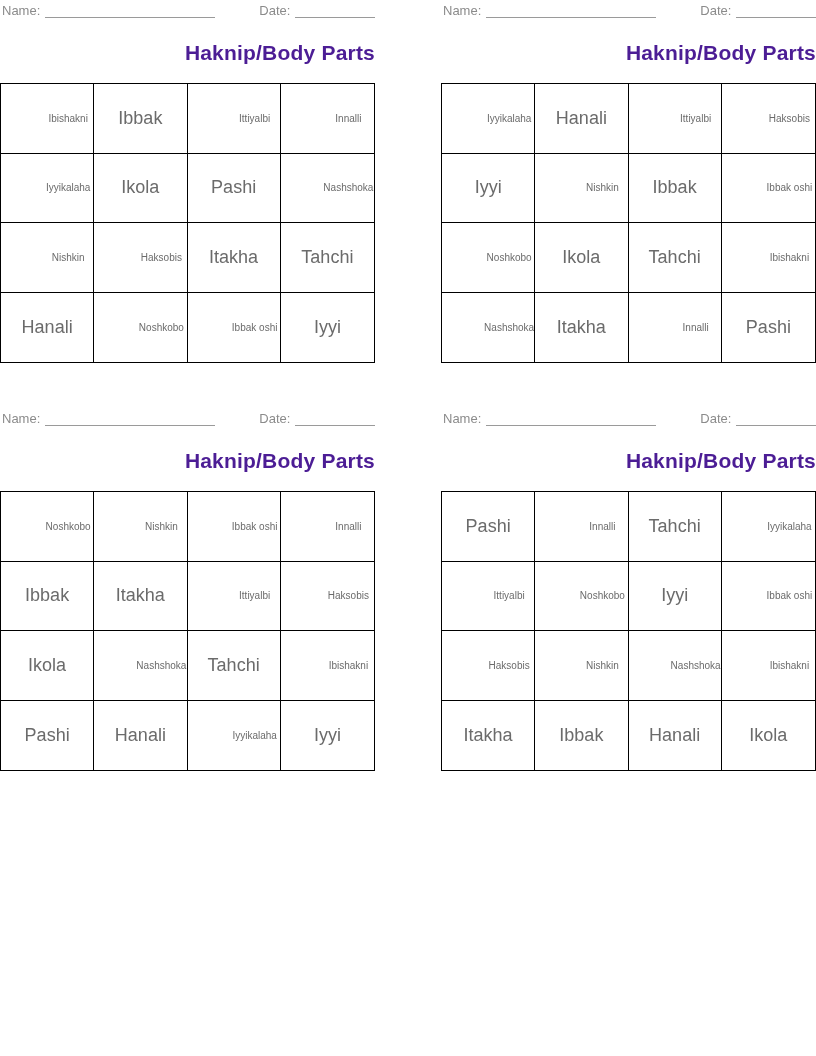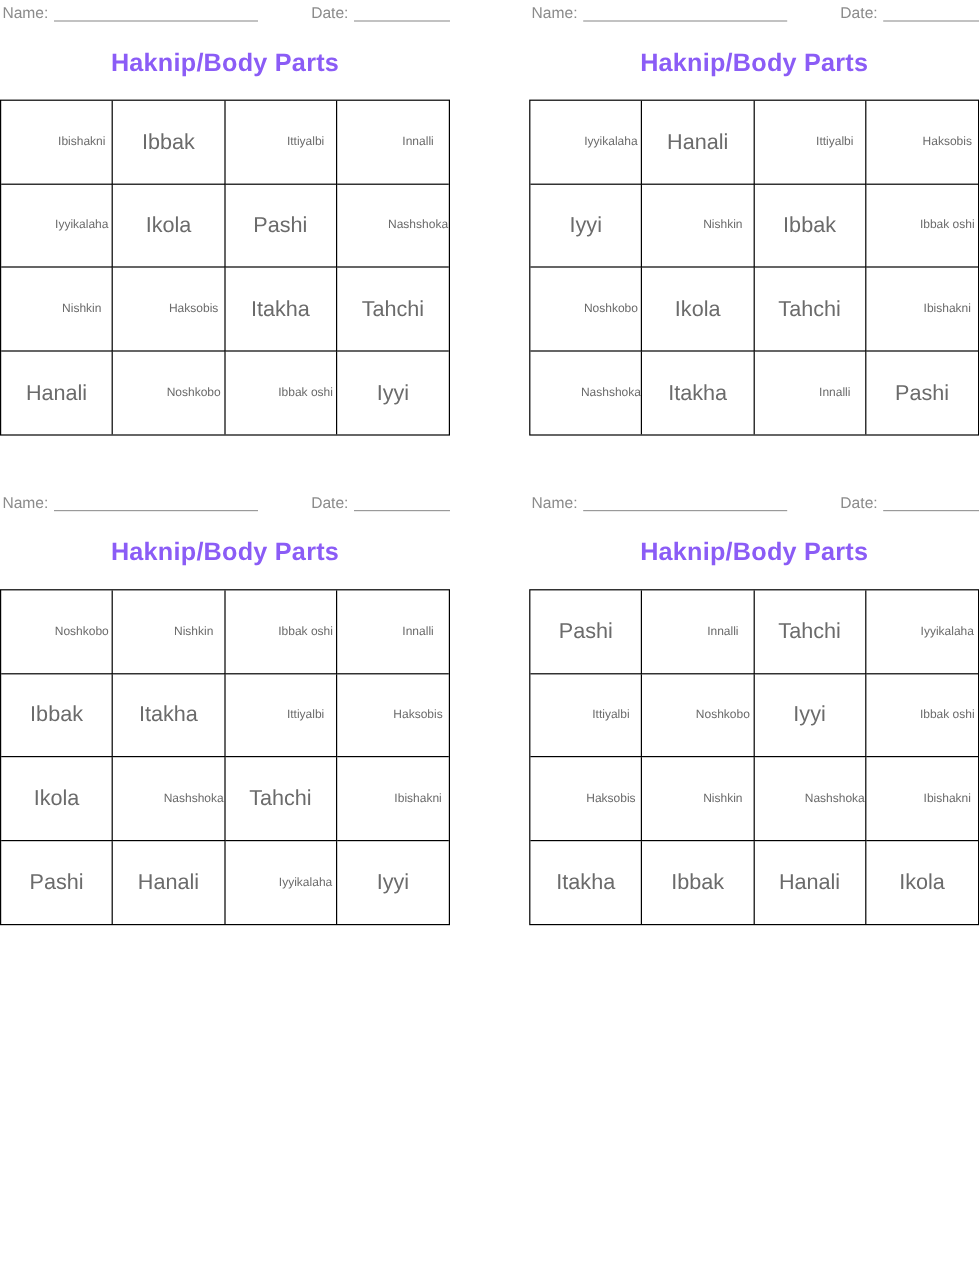--- a/index.html
+++ b/index.html
@@ -36,24 +36,24 @@
   .fill-line { border-bottom: 1.4px solid #9a9a9a; height: 13px; }
   .name-line { width: 170px; margin-left: 5px; }
   .meta .spacer { width: 44px; }
   .date-line { flex: 1; margin-left: 5px; }
 
   .card-title {
     position: absolute;
     top: 41px; left: 0;
     width: 100%;
     margin: 0;
-    text-align: center;
+    text-align: right;
     font-size: 21px;
     font-weight: 700;
-    color: #8b5cf6;
+    color: #4c1d95;
     letter-spacing: 0.2px;
   }
 
   .grid {
     position: absolute;
     top: 83px; left: 0;
     width: 375px;
     height: 280px;
     box-sizing: border-box;
     border: 1.5px solid #000000;

